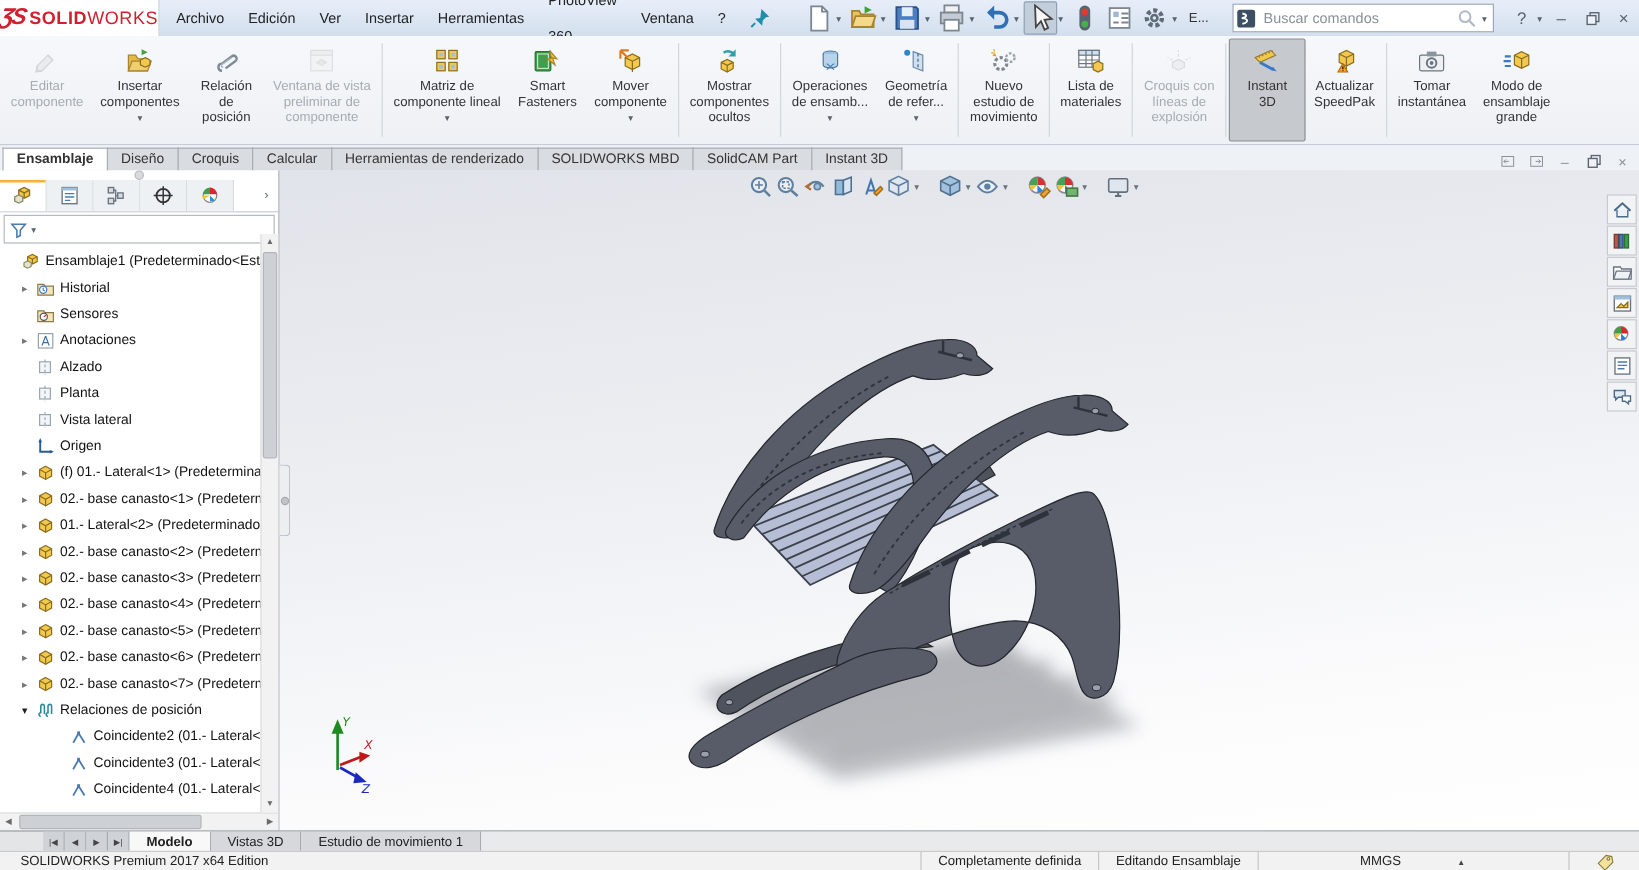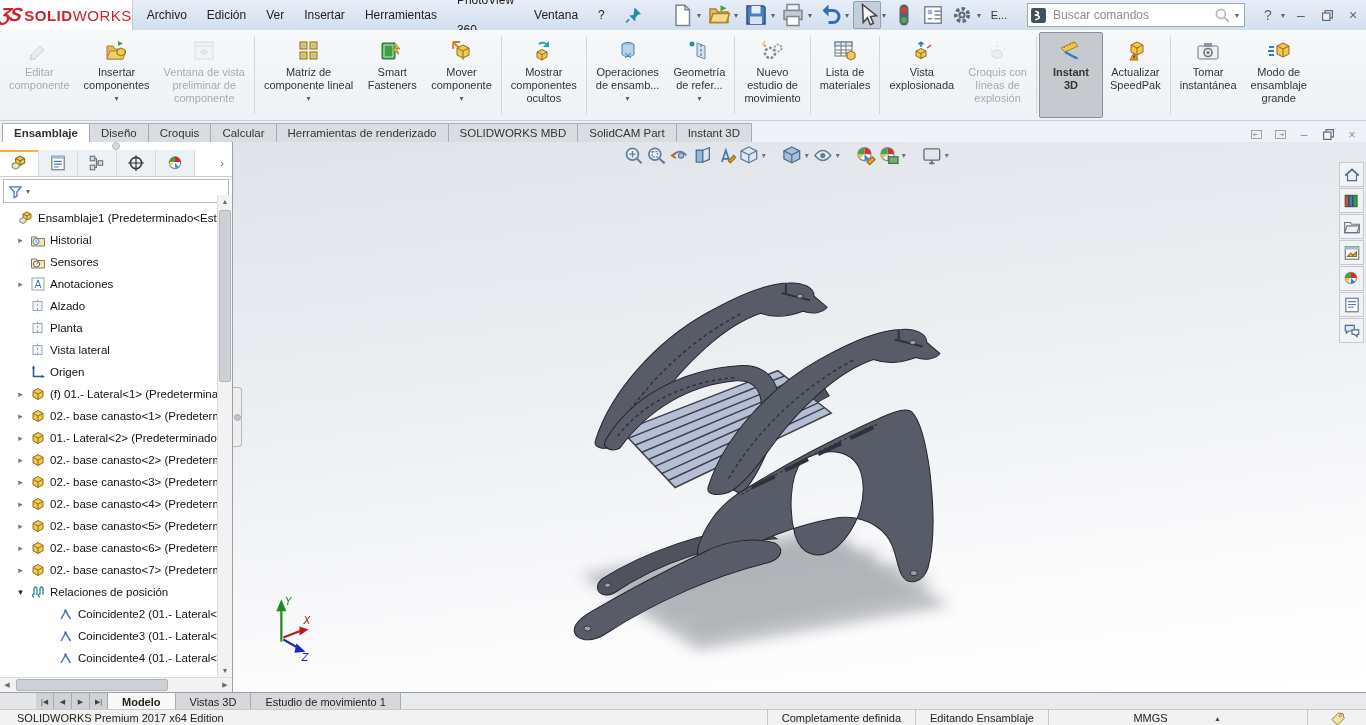--- a/index.html
+++ b/index.html
@@ -40,21 +40,21 @@
   #ribbon{position:absolute;left:0;top:30px;width:1366px;height:91px;
     background:linear-gradient(#f6f8fa,#eef1f5);border-bottom:1px solid #c6ccd4;
     display:flex;align-items:stretch;padding:0 0 0 2px;box-sizing:border-box;}
   .rbtn{display:flex;flex-direction:column;align-items:center;justify-content:flex-start;
     padding:6px 6px 2px;margin:2px 0;border:1px solid transparent;border-radius:2px;min-width:50px;}
   .rbtn-icon{width:24px;height:24px;margin-bottom:3px;flex:0 0 auto;}
   .rbtn-label{font-size:11px;line-height:1.18;text-align:center;white-space:pre-line;color:#333;}
   .rbtn-caret{font-size:8px;color:#5a646e;margin-top:2px;}
   .rbtn.disabled .rbtn-label{color:#a6acb4;}
   .rbtn.disabled .rbtn-icon{opacity:.4;filter:grayscale(1);}
-  .rbtn.active{background:#c6c9cd;border-color:#8a8f96;font-weight:bold;}
+  .rbtn.active{background:#c6c9cd;border-color:#8a8f96;}
   .rib-divider{width:1px;background:#d2d7dd;margin:6px 2px;}
 
   
   #tabrow{position:absolute;left:0;top:121px;width:1366px;height:21px;
     background:#eef1f5;display:flex;align-items:flex-end;padding-left:2px;box-sizing:border-box;}
   .rtab{font-size:11.5px;padding:3px 11px 3px;border:1px solid #a8adb5;border-bottom:none;
     background:#d9dde2;color:#333;margin-right:-1px;}
   .rtab.active{background:#fff;font-weight:bold;position:relative;z-index:2;}
   #doc-controls{margin-left:auto;display:flex;align-items:center;margin-right:6px;gap:8px;}
   .doc-btn{width:16px;height:15px;display:flex;align-items:center;justify-content:center;
@@ -292,20 +292,31 @@
           <path d="M2 20V7h6l2 3h8v10z" fill="#e3ba48" stroke="#a8842e"></path>
           <path d="M2 20l3-8h16l-3 8z" fill="#f0cf6e" stroke="#a8842e"></path>
           <path d="M13 2l5 2.5L13 7z" fill="#3fa23f"></path>
           <path d="M16 9l4 2v4l-4 2-4-2v-4z" fill="#f2c94c" stroke="#8a6d1e"></path>
         </svg>
       </div>
       <div class="rbtn-label">Insertar
 componentes</div>
       <div class="rbtn-caret">▾</div>
     </div>
+    <div class="rbtn">
+      <div class="rbtn-icon">
+        <svg viewBox="0 0 24 24">
+          <path d="M8 20c-4 0-4-6 0-6l8-6c3-2 6 2 3 4l-8 6" fill="none" stroke="#7d8a98" stroke-width="2"></path>
+          <path d="M9 17c-2 0-2-3 0-3l7-5" fill="none" stroke="#aab4c0" stroke-width="1.2"></path>
+        </svg>
+      </div>
+      <div class="rbtn-label">Relación
+de
+posición</div>
+    </div>
     <div class="rbtn disabled">
       <div class="rbtn-icon">
         <svg viewBox="0 0 24 24">
           <rect x="3" y="3" width="18" height="17" fill="#eceff2" stroke="#b8bec6"></rect>
           <rect x="3" y="3" width="18" height="4" fill="#dfe3e8" stroke="#b8bec6"></rect>
           <path d="M8 13l4-2.5 4 2.5-4 2.5z" fill="#cdd3da" stroke="#b8bec6"></path>
         </svg>
       </div>
       <div class="rbtn-label">Ventana de vista
 preliminar de
@@ -411,32 +422,20 @@
           <rect x="2" y="3" width="17" height="14" fill="#fff" stroke="#6a7682"></rect>
           <rect x="2" y="3" width="17" height="4" fill="#cfe0f0" stroke="#6a7682"></rect>
           <path d="M2 11h17M2 14h17M8 3v14M13 3v14" fill="none" stroke="#6a7682"></path>
           <path d="M14 14l4-2 4 2v5l-4 2-4-2z" fill="#f2c94c" stroke="#8a6d1e"></path>
         </svg>
       </div>
       <div class="rbtn-label">Lista de
 materiales</div>
     </div>
     <div class="rib-divider"></div>
-    <div class="rbtn">
-      <div class="rbtn-icon">
-        <svg viewBox="0 0 24 24">
-          <path d="M6 12l5-2.5 5 2.5v5l-5 2.5L6 17z" fill="#f2c94c" stroke="#8a6d1e"></path>
-          <path d="M6 12l5 2.5 5-2.5M11 14.5v5" fill="none" stroke="#8a6d1e"></path>
-          <path d="M11 8V3m0 0-2.5 2.5M11 3l2.5 2.5" fill="none" stroke="#2e6fc8" stroke-width="1.6"></path>
-          <path d="M17 9l4-3" stroke="#c84a3a" stroke-width="1.4"></path>
-        </svg>
-      </div>
-      <div class="rbtn-label">Vista
-explosionada</div>
-    </div>
     <div class="rbtn disabled">
       <div class="rbtn-icon">
         <svg viewBox="0 0 24 24">
           <path d="M6 13l5-2.5 5 2.5v4l-5 2.5L6 17z" fill="#dfe3e8" stroke="#aab2ba"></path>
           <path d="M11 8V3m6 8l4-2M6 11 2 9" fill="none" stroke="#aab2ba" stroke-dasharray="2 1.6"></path>
         </svg>
       </div>
       <div class="rbtn-label">Croquis con
 líneas de
 explosión</div>

